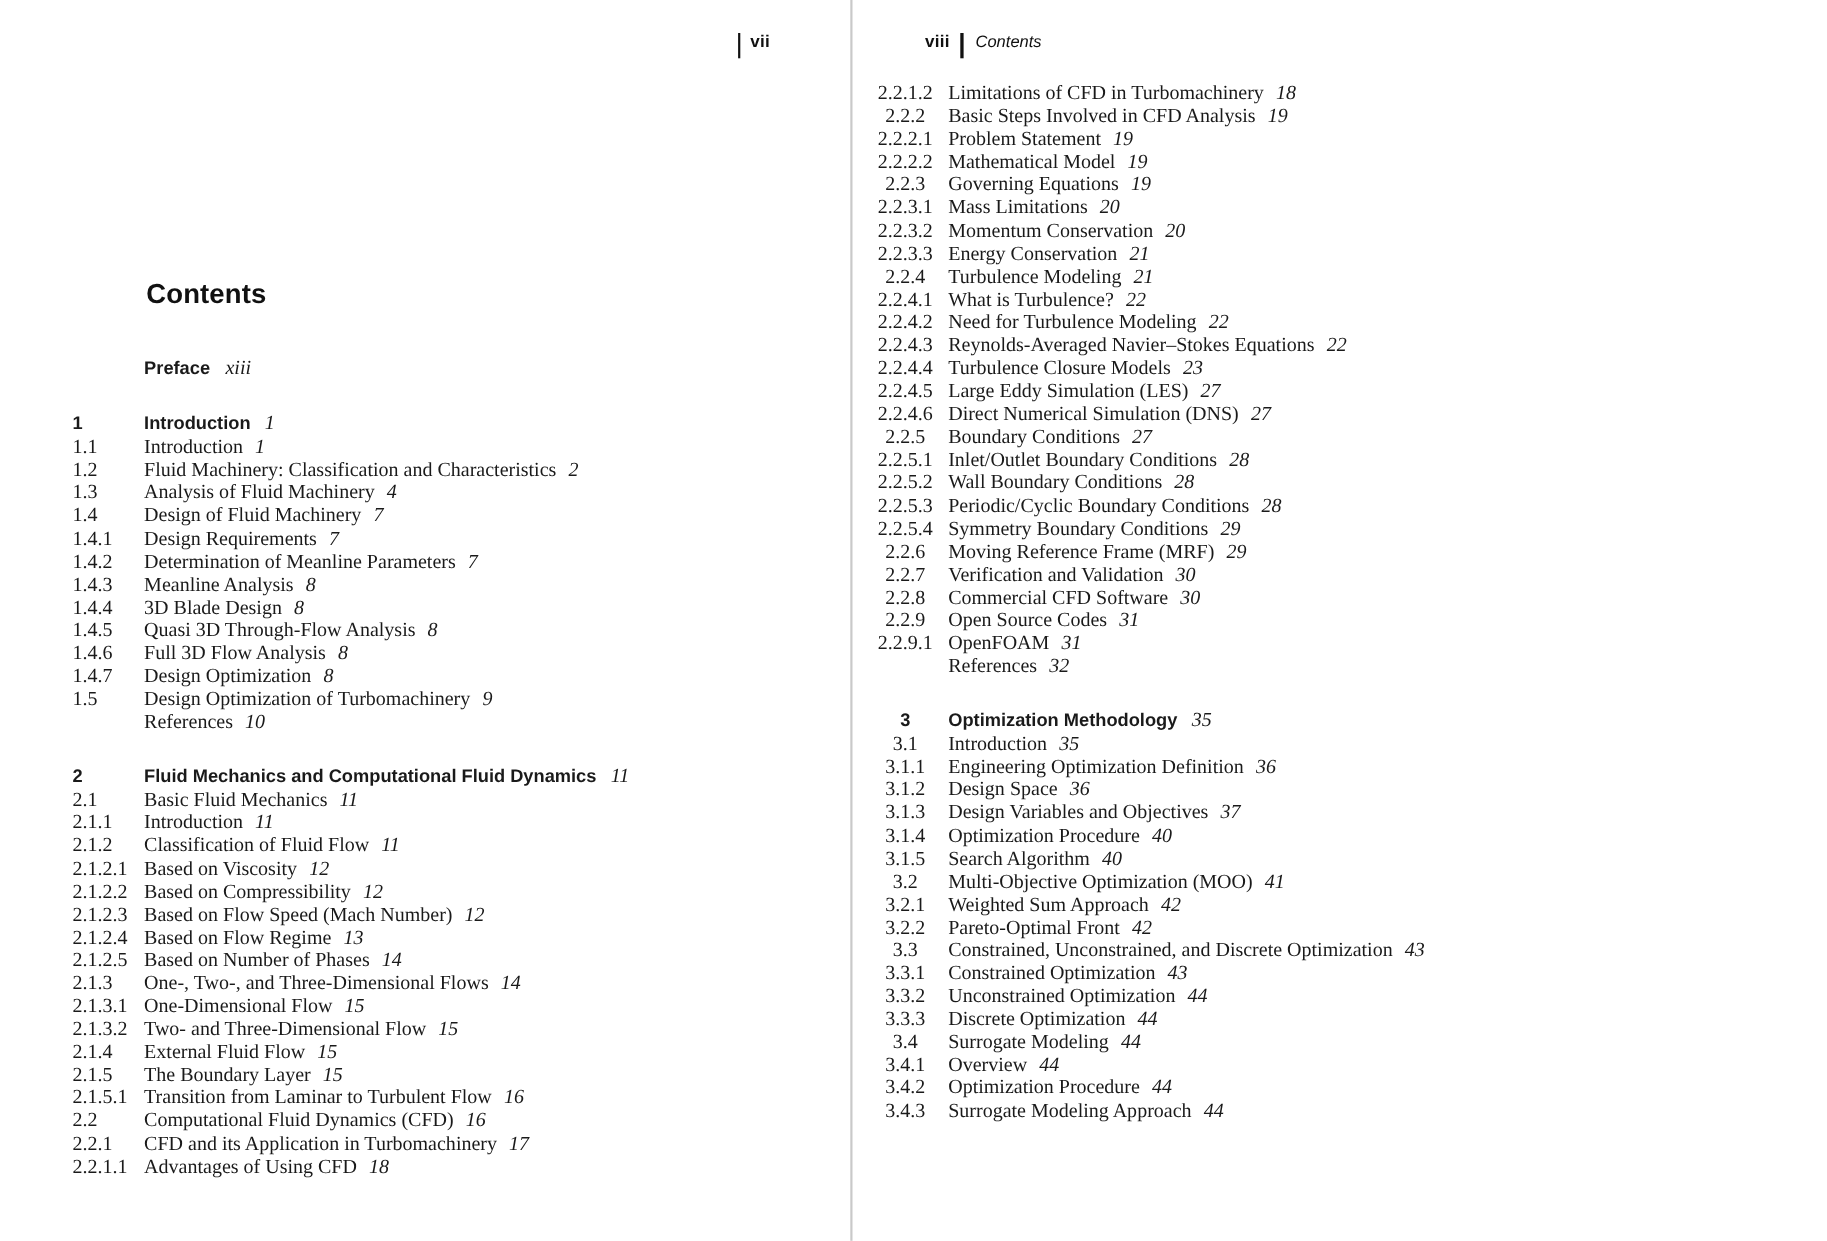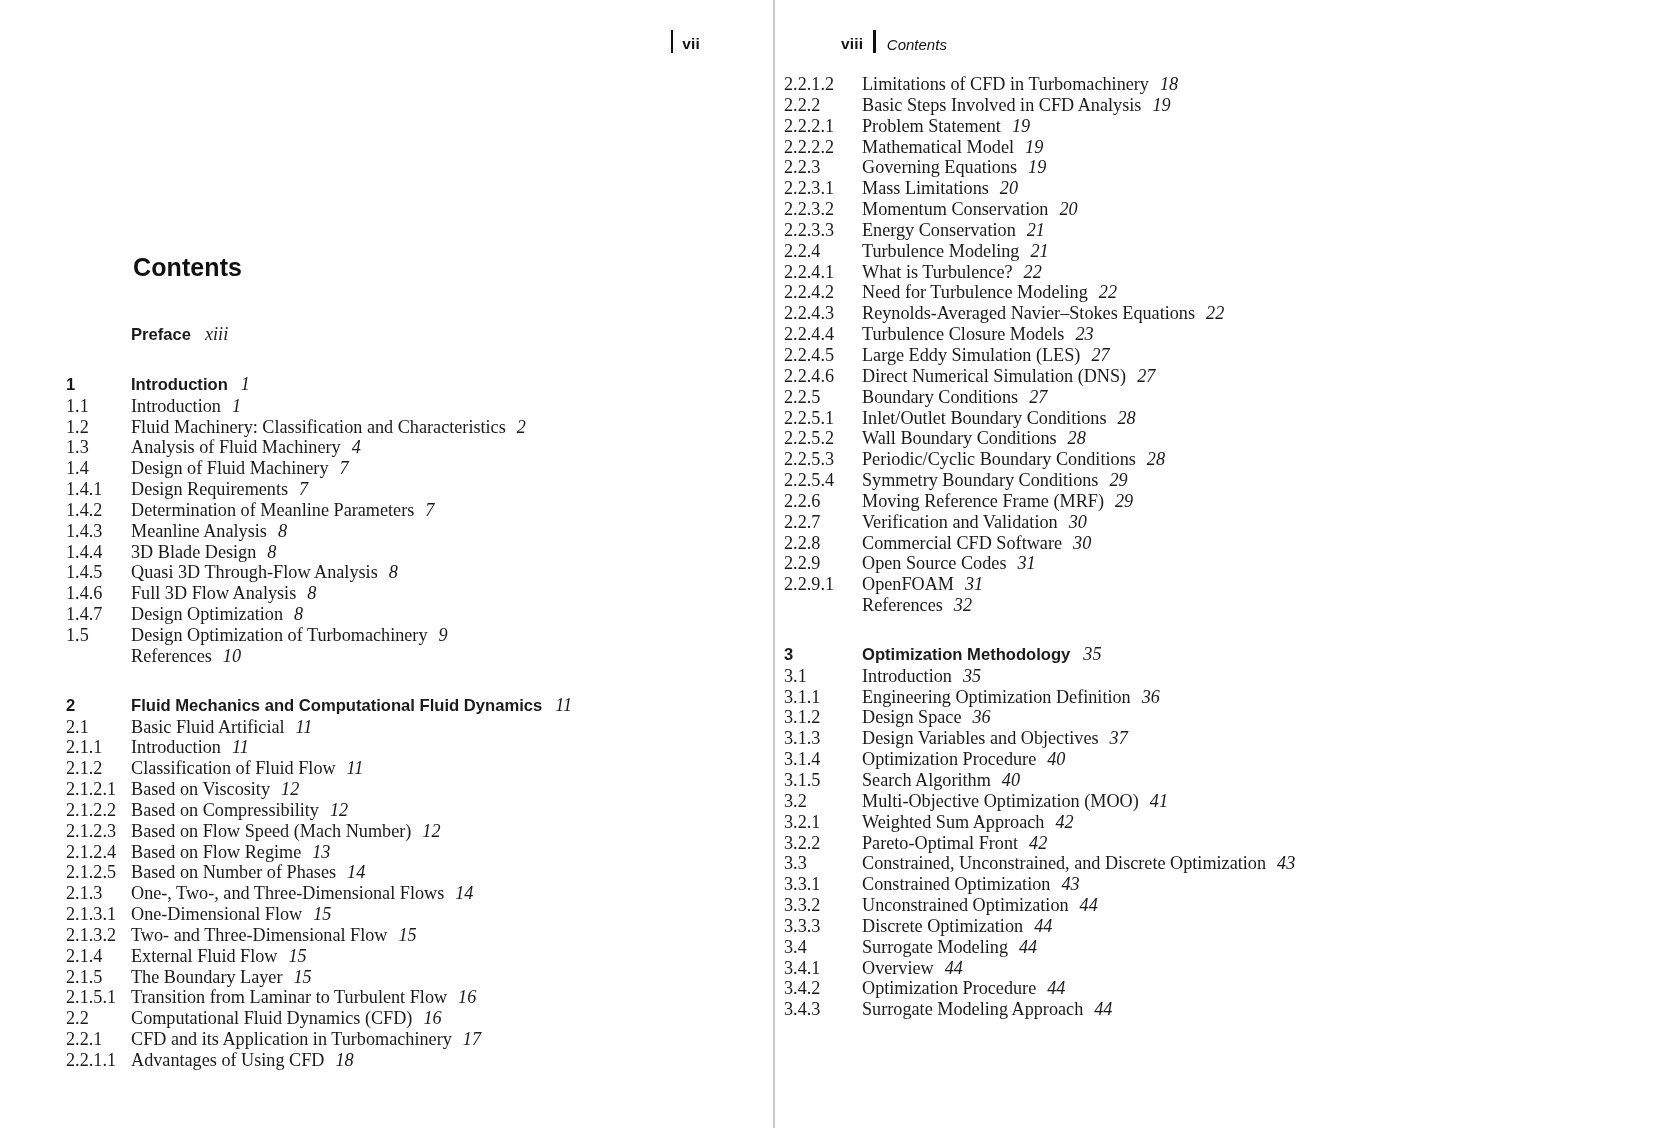--- a/index.html
+++ b/index.html
@@ -41,21 +41,21 @@
   .page-right {
     width: 886px;
     padding-left: 48px;
   }
 
   
   .runhead {
     position: absolute;
     top: 30px;
     display: flex;
-    align-items: flex-end;
+    align-items: flex-start;
     font-family: "Liberation Sans", sans-serif;
     font-size: 15px;
   }
   .runhead-left {
     right: 73px;
   }
   .runhead-right {
     left: 68px;
   }
   .folio {
@@ -108,21 +108,21 @@
     display: flex;
     align-items: baseline;
     line-height: 20.85px;
     font-size: 18.2px;
     white-space: nowrap;
   }
   .num {
     flex: 0 0 auto;
     width: 65px;
   }
-  .toc-right .num { width: 78px; }
+  .toc-right .num { width: 78px; text-align: center; }
 
   .label {
     flex: 0 0 auto;
   }
   .pg {
     flex: 0 0 auto;
     font-style: italic;
     padding-left: 11px;
   }
 
@@ -247,21 +247,21 @@
           <span class="pg">10</span>
         </div>
         <div class="spacer-big"></div>
         <div class="row chapter">
           <span class="num">2</span>
           <span class="label">Fluid Mechanics and Computational Fluid Dynamics</span>
           <span class="pg">11</span>
         </div>
         <div class="row section">
           <span class="num">2.1</span>
-          <span class="label">Basic Fluid Artificial</span>
+          <span class="label">Basic Fluid Mechanics</span>
           <span class="pg">11</span>
         </div>
         <div class="row section">
           <span class="num">2.1.1</span>
           <span class="label">Introduction</span>
           <span class="pg">11</span>
         </div>
         <div class="row section">
           <span class="num">2.1.2</span>
           <span class="label">Classification of Fluid Flow</span>

